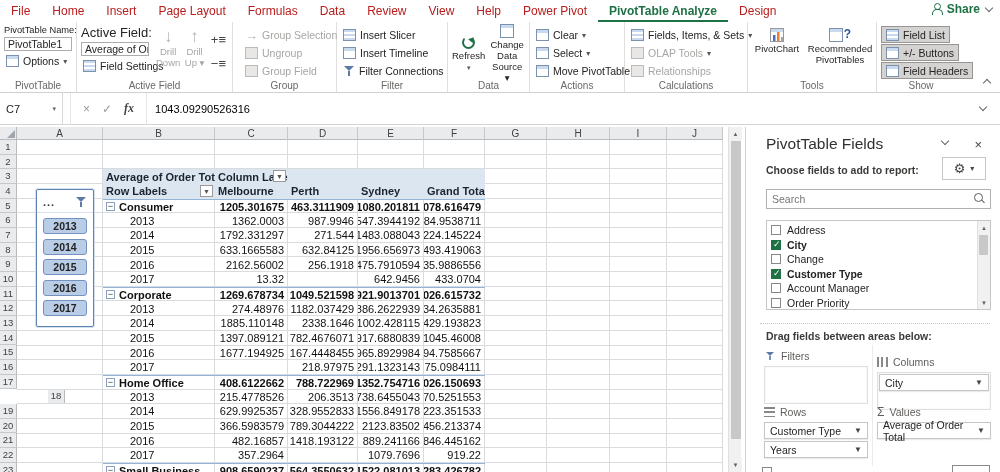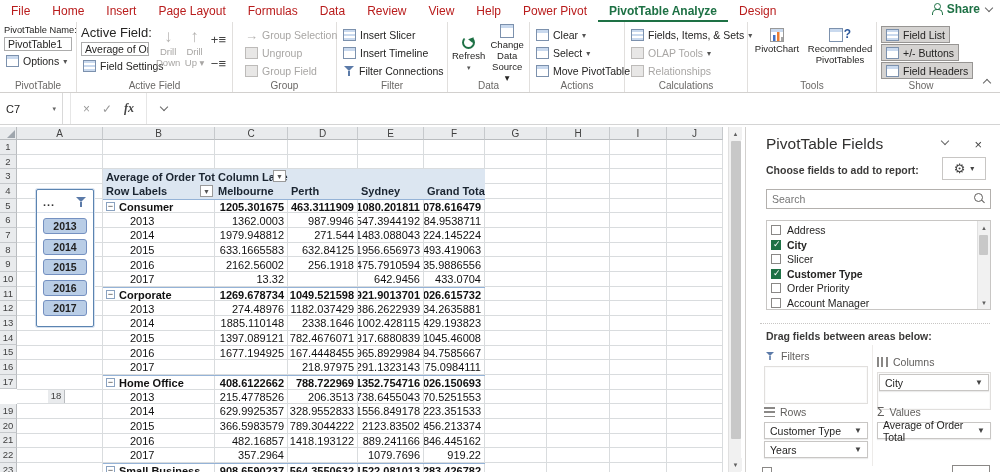--- a/index.html
+++ b/index.html
@@ -346,20 +346,21 @@
     <div class="namebox">
       <span>C7</span>
       <span class="dd" style="font-size:7px;color:#666;">▾</span>
     </div>
     <div class="fdivider"></div>
     <div class="fbtns">
       <span>×</span>
       <span>✓</span>
       <span class="fx">fx</span>
     </div>
+    <div class="ftext">1043.09290526316</div>
     <div class="fchev">
         <span class="chev"></span>
       </div>
   </div>
 
   <div class="sheet">
     <div class="corner"></div>
     <div class="col-strip" id="col-strip">
 
         <div class="colcell" style="width: 86px;">A</div>
@@ -500,21 +501,21 @@
           <span>2013</span>
         </div>
         <div class="pcell pnum item">1362.0003</div>
         <div class="pcell pnum item">987.9946</div>
         <div class="pcell pnum item">547.3944192</div>
         <div class="pcell pnum item">784.9538711</div>
 
         <div class="pcell plabel item">
           <span>2014</span>
         </div>
-        <div class="pcell pnum item">1979.948812</div>
+        <div class="pcell pnum item">1792.331297</div>
         <div class="pcell pnum item">271.544</div>
         <div class="pcell pnum item">1483.088043</div>
         <div class="pcell pnum item">1224.145224</div>
 
         <div class="pcell plabel item">
           <span>2015</span>
         </div>
         <div class="pcell pnum item">633.1665583</div>
         <div class="pcell pnum item">632.84125</div>
         <div class="pcell pnum item">1956.656973</div>
@@ -695,36 +696,36 @@
           <span class="flabel">Address</span>
         </div>
 
         <div class="field-row checked">
           <span class="cb"></span>
           <span class="flabel">City</span>
         </div>
 
         <div class="field-row">
           <span class="cb"></span>
-          <span class="flabel">Slicer</span>
+          <span class="flabel">Change</span>
         </div>
 
         <div class="field-row checked">
           <span class="cb"></span>
           <span class="flabel">Customer Type</span>
         </div>
 
         <div class="field-row">
           <span class="cb"></span>
-          <span class="flabel">Order Priority</span>
+          <span class="flabel">Account Manager</span>
         </div>
 
         <div class="field-row">
           <span class="cb"></span>
-          <span class="flabel">Account Manager</span>
+          <span class="flabel">Order Priority</span>
         </div>
 
       <div class="flist-scroll">
         <div class="sb-arrow" style="top:0;width:12px;">▲</div>
         <div class="sb-thumb" style="top:14px;height:20px;width:9px;left:1px;"></div>
         <div class="sb-arrow" style="bottom:0;top:auto;width:12px;">▼</div>
       </div>
     </div>
 
     <div class="pane-sep"></div>

